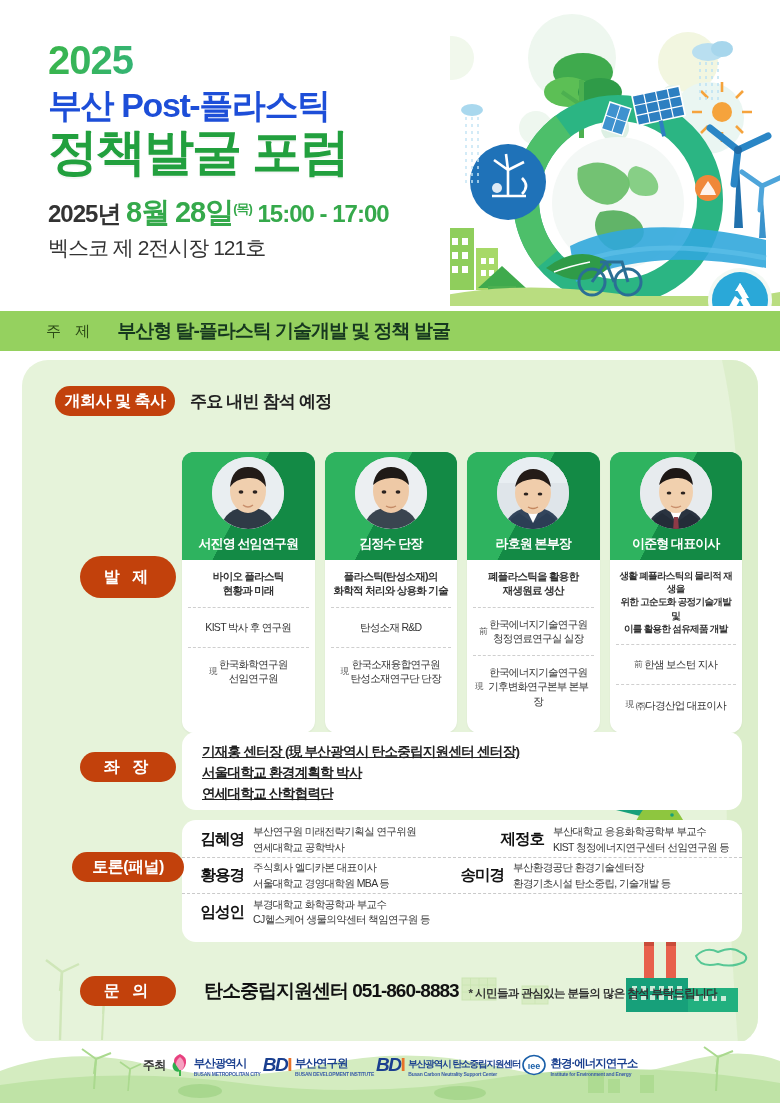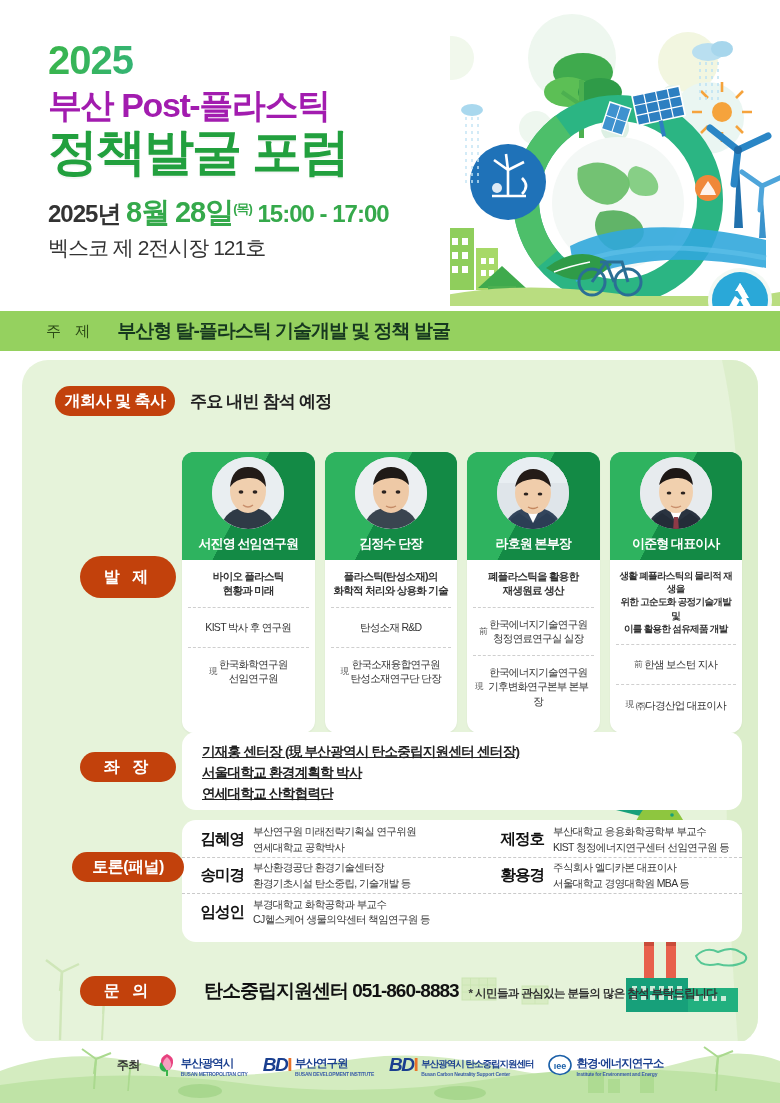--- a/index.html
+++ b/index.html
@@ -17,21 +17,21 @@
   
   .header { position: absolute; left: 0; top: 0; width: 780px; height: 306px; overflow: hidden; }
   .hero-art { position: absolute; right: 0; top: 0; width: 330px; height: 355px; }
   .header-text { position: absolute; left: 48px; top: 40px; z-index: 5; }
   .year {
     font-size: 40px; font-weight: 700; letter-spacing: -1px; line-height: 1;
     background: linear-gradient(100deg, #39b54a 0%, #2fb3a3 55%, #1f9fd4 100%);
     -webkit-background-clip: text; background-clip: text;
     -webkit-text-fill-color: transparent; color: #2fb3a3;
   }
-  .title1 { font-size: 34px; font-weight: 700; color: #a21caf; letter-spacing: -1.4px;
+  .title1 { font-size: 34px; font-weight: 700; color: #1d4ed8; letter-spacing: -1.4px;
             line-height: 1.12; margin-top: 6px; }
   .title2 { font-size: 50px; font-weight: 700; color: #22a03e; letter-spacing: -2px;
             line-height: 1.05; margin-top: 2px; text-shadow: 0 2px 0 rgba(0,0,0,0.04); }
   .dateline { margin-top: 16px; font-size: 24px; font-weight: 600; color: #333; letter-spacing: -1px; line-height: 1.2; }
   .dateline .g { color: #35a94b; font-weight: 700; }
   .dateline .big { font-size: 29px; }
   .dateline sup { font-size: 13px; vertical-align: super; }
   .venue { margin-top: 5px; font-size: 21px; color: #333; letter-spacing: -1px; font-weight: 500; }
 
   
@@ -108,21 +108,21 @@
   
   .inq-text { position: absolute; z-index: 4; display: flex; align-items: baseline; }
   .inq-main { font-size: 19px; font-weight: 700; color: #111; letter-spacing: -1px; }
   .inq-sub { font-size: 11.5px; color: #333; letter-spacing: -0.6px; margin-left: 10px; font-weight: 600; }
 
   
   .footer { position: absolute; left: 0; bottom: 0; width: 780px; height: 62px; overflow: hidden; }
   .footer-art { position: absolute; inset: 0; }
   .footer-row {
     position: absolute; left: 0; right: 0; top: 12px;
-    display: flex; align-items: center; justify-content: center; gap: 15px; z-index: 3;
+    display: flex; align-items: center; justify-content: center; gap: 2px; z-index: 3;
   }
   .host-label { font-size: 12px; font-weight: 700; color: #333; letter-spacing: -0.5px; margin-right: 2px; }
   .logo { display: flex; align-items: center; gap: 4px; }
   .logo-ko { font-size: 11.5px; font-weight: 700; letter-spacing: -1px; line-height: 1.05; color: #1a3f8f; }
   .logo-en { font-size: 5px; font-weight: 700; letter-spacing: -0.2px; color: #3a5da8; display: block; }
   .bdi { font-size: 19px; font-weight: 700; color: #1a3f8f; letter-spacing: -1.5px; font-style: italic; }
   .bdi i { color: #e8732a; font-style: normal; }
   .busan-ko { color: #1a3f8f; }
 </style>
 </head>
@@ -514,29 +514,29 @@
           <div class="p-desc">부산연구원 미래전략기획실 연구위원
 연세대학교 공학박사</div>
         </div>
         <div class="p-cell right">
           <div class="p-name">제정호</div>
           <div class="p-desc">부산대학교 응용화학공학부 부교수
 KIST 청정에너지연구센터 선임연구원 등</div>
         </div>
       </div>
       <div class="p-row">
+        <div class="p-cell right">
+          <div class="p-name">황용경</div>
+          <div class="p-desc">주식회사 엘디카본 대표이사
+서울대학교 경영대학원 MBA 등</div>
+        </div>
         <div class="p-cell left">
           <div class="p-name">송미경</div>
           <div class="p-desc">부산환경공단 환경기술센터장
 환경기초시설 탄소중립, 기술개발 등</div>
-        </div>
-        <div class="p-cell right">
-          <div class="p-name">황용경</div>
-          <div class="p-desc">주식회사 엘디카본 대표이사
-서울대학교 경영대학원 MBA 등</div>
         </div>
       </div>
       <div class="p-row">
         <div class="p-cell left">
           <div class="p-name">임성인</div>
           <div class="p-desc">부경대학교 화학공학과 부교수
 CJ헬스케어 생물의약센터 책임연구원 등</div>
         </div>
         <div class="p-cell right"></div>
       </div>

